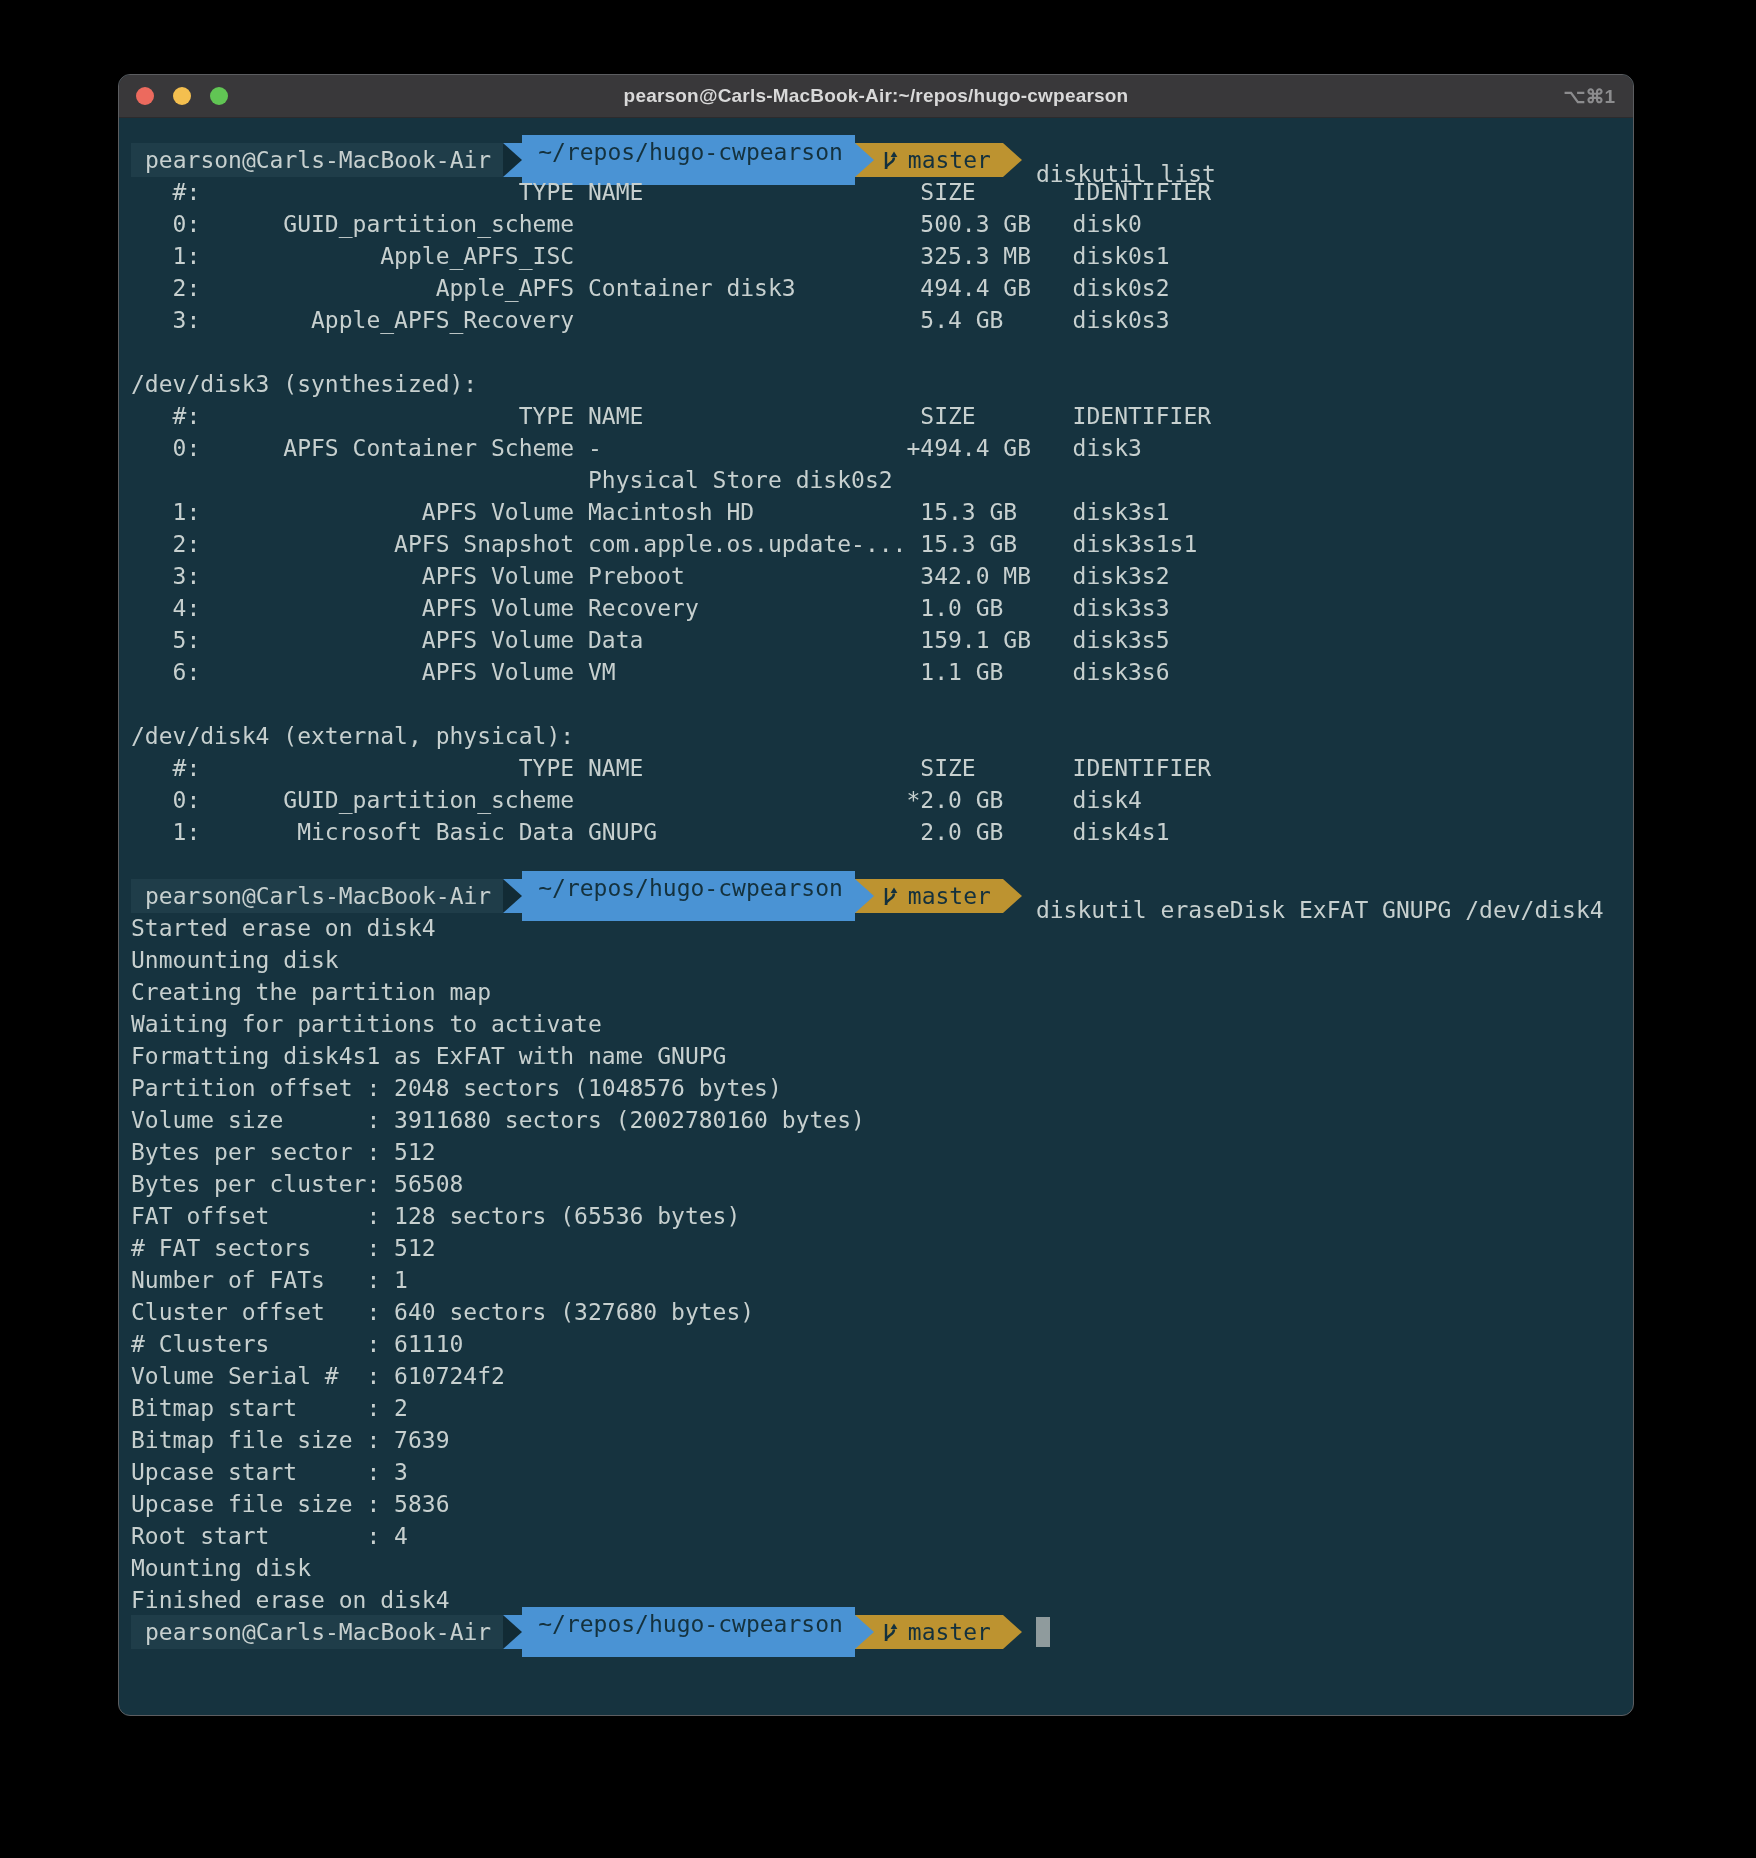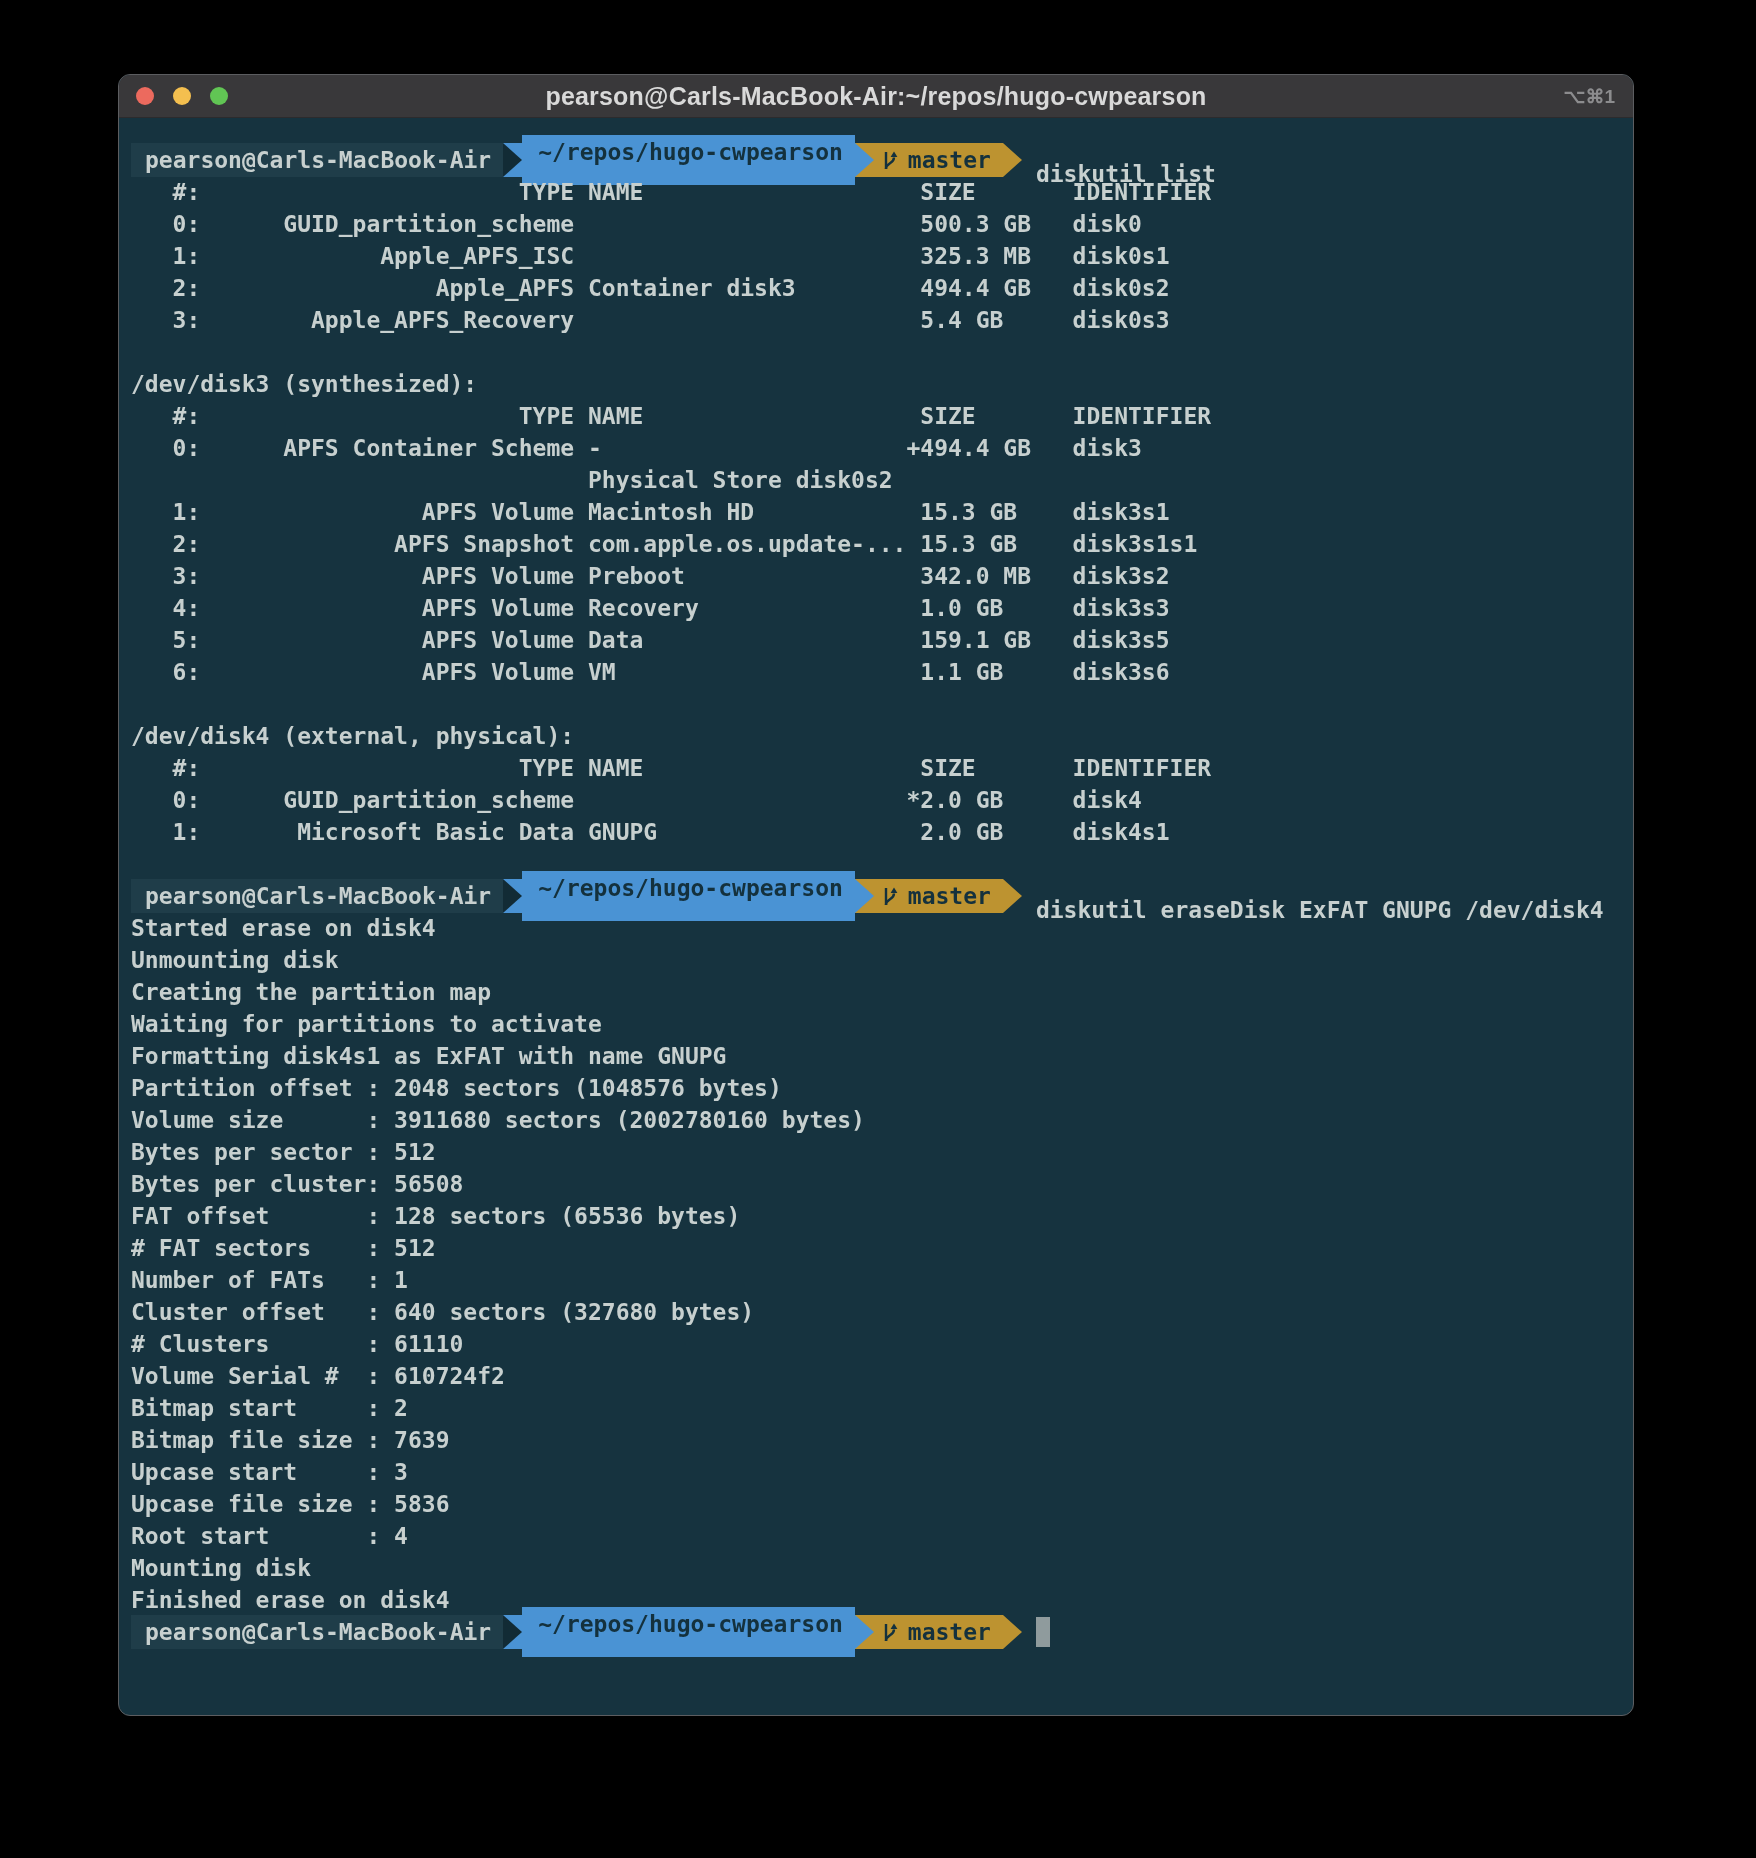--- a/index.html
+++ b/index.html
@@ -16,30 +16,30 @@
     height:42px; background:var(--titlebar-bg); display:flex; align-items:center;
     position:relative; border-bottom:1px solid #2c2b2d;
   }
   .lights { position:absolute; left:17px; top:0; height:42px; display:flex; align-items:center; gap:19px; }
   .light { width:18px; height:18px; border-radius:50%; }
   .light.red { background:var(--light-red); }
   .light.yellow { background:var(--light-yellow); }
   .light.green { background:var(--light-green); }
   .title {
     flex:1; text-align:center; color:#d9d9d9; font-family:"Liberation Sans", sans-serif;
-    font-weight:bold; font-size:25px; letter-spacing:0.2px;
+    font-weight:bold; font-size:19px; letter-spacing:0.2px;
   }
   .shortcut {
     position:absolute; right:18px; top:0; height:42px; display:flex; align-items:center;
     color:#8c8c8e; font-family:"Liberation Sans", sans-serif; font-weight:bold; font-size:19px;
   }
   .term {
     padding:26px 0 0 12px; font-size:23px; color:var(--term-fg);
   }
-  .line { height:32px; line-height:32px; white-space:pre;font-weight:bold; }
+  .line { height:32px; line-height:32px; white-space:pre; }
   .prompt-row { display:flex; align-items:center; white-space:pre; }
   .seg { display:flex; align-items:center; height:34px; white-space:pre; }
   .seg-host { background:var(--seg-host-bg); color:var(--term-fg); padding:0 12px 0 14px; }
   .seg-path { background:var(--seg-path-bg); color:var(--seg-dark-text); padding:0 12px 16px 16px; }
   .seg-git  { background:var(--seg-git-bg);  color:var(--seg-dark-text); padding:0 12px 0 6px; }
   .arr { width:0; height:34px; border-top:17px solid transparent; border-bottom:17px solid transparent; box-sizing:border-box; }
   .arr-host { border-left:19px solid var(--arrow-dark); background:var(--seg-path-bg); }
   .arr-path { border-left:19px solid var(--seg-path-bg); background:var(--seg-git-bg); }
   .arr-git  { border-left:19px solid var(--seg-git-bg); background:transparent; }
   .cmd { padding-left:14px; color:var(--term-fg);margin-top:28px; }

